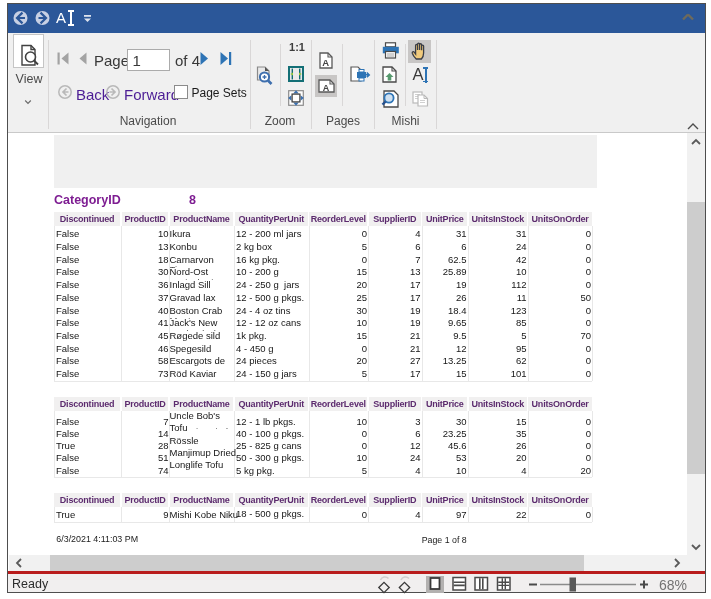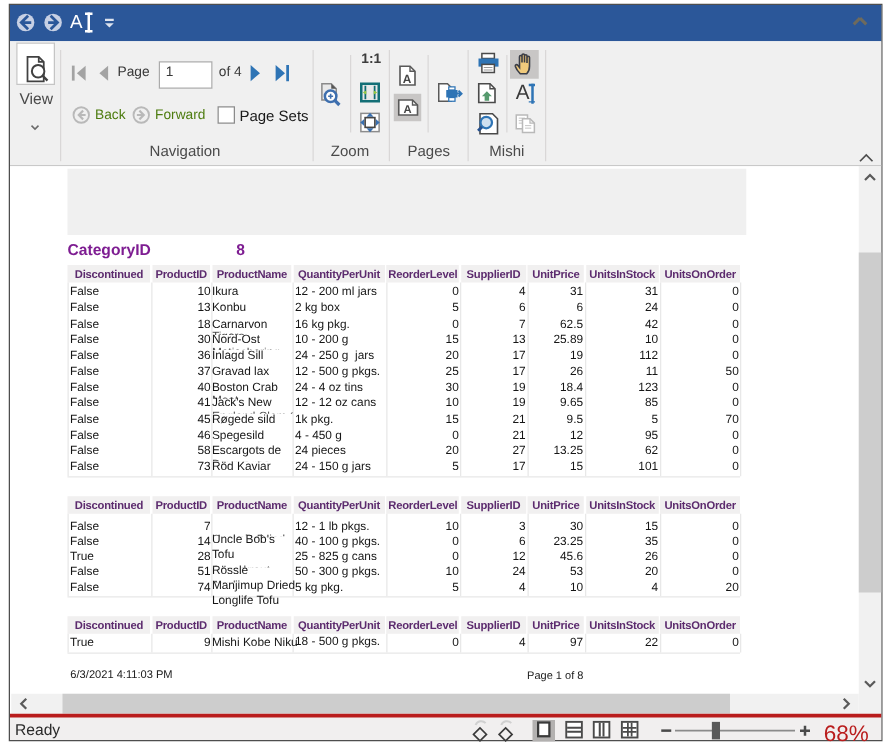--- a/index.html
+++ b/index.html
@@ -4,22 +4,22 @@
 <style>
 *{margin:0;padding:0;box-sizing:border-box}
 html,body{width:711px;height:599px;background:#fff;font-family:"Liberation Sans",sans-serif;overflow:hidden}
 .a{position:absolute}
 #win{position:absolute;left:7px;top:3px;width:699px;height:590px;border:1px solid #4e4e4e;background:#fff}
 #titlebar{position:absolute;left:0;top:0;width:697px;height:29px;background:#2b5799}
 #ribbon{position:absolute;left:0;top:29px;width:697px;height:100px;background:#f0f0f0;border-bottom:1px solid #c9c9c9}
 #content{position:absolute;left:0;top:129px;width:679px;height:422px;background:#fff;overflow:hidden}
 .sep{position:absolute;width:1px;background:#d9d7d7}
 .gl{position:absolute;font-size:12px;color:#4a4a4a;text-align:center;white-space:nowrap}
-.rtxt{position:absolute;font-size:11px;color:#383838;white-space:nowrap}
-.dis{color:#4d7c0f}
+.rtxt{position:absolute;font-size:15px;color:#383838;white-space:nowrap}
+.dis{color:#4c1d95}
 .vline{position:absolute;width:1px;background:#e8e8e8}
 .hline{position:absolute;height:1px;background:#e8e8e8}
 .hcell{position:absolute;height:14px;line-height:14.5px;background:#f1f0f0;font-size:9px;font-weight:bold;color:#5c2b6e;text-align:center;letter-spacing:-0.2px}
 .dcol{position:absolute;font-size:9.5px;color:#161616;white-space:pre}
 .dr{text-align:right}
 .clip{position:absolute;overflow:hidden;height:2.4px;font-size:9.5px;line-height:10.5px;color:#4a4a4a;white-space:nowrap}
 svg{position:absolute;overflow:visible}
 </style>
 </head>
 <body>
@@ -239,21 +239,21 @@
     <div class="vline" style="left:226px;top:278.3px;height:65.8px"></div>
     <div class="vline" style="left:300.5px;top:278.3px;height:65.8px"></div>
     <div class="vline" style="left:360px;top:278.3px;height:65.8px"></div>
     <div class="vline" style="left:413.5px;top:278.3px;height:65.8px"></div>
     <div class="vline" style="left:460px;top:278.3px;height:65.8px"></div>
     <div class="vline" style="left:519.5px;top:278.3px;height:65.8px"></div>
     <div class="vline" style="left:584px;top:278.3px;height:65.8px"></div>
     <div class="hline" style="left:46px;top:344.1px;width:538px"></div>
     <div class="dcol" style="left:48px;top:282.6px;line-height:12.3px">False<br>False<br>True<br>False<br>False</div>
     <div class="dcol dr" style="left:114px;top:282.6px;width:46.5px;line-height:12.3px">7<br>14<br>28<br>51<br>74</div>
-    <div class="dcol" style="left:161.5px;top:293px;line-height:12.3px">Uncle Bob's<br>Tofu<br>Rössle<br>Manjimup Dried<br>Longlife Tofu</div>
+    <div class="dcol" style="left:161.5px;top:277px;line-height:12.3px">Uncle Bob's<br>Tofu<br>Rössle<br>Manjimup Dried<br>Longlife Tofu</div>
     <div class="dcol" style="left:228px;top:282.6px;line-height:12.3px">12 - 1 lb pkgs.<br>40 - 100 g pkgs.<br>25 - 825 g cans<br>50 - 300 g pkgs.<br>5 kg pkg.</div>
     <div class="dcol dr" style="left:301px;top:282.6px;width:58px;line-height:12.3px">10<br>0<br>0<br>10<br>5</div>
     <div class="dcol dr" style="left:361px;top:282.6px;width:51.5px;line-height:12.3px">3<br>6<br>12<br>24<br>4</div>
     <div class="dcol dr" style="left:414px;top:282.6px;width:44.5px;line-height:12.3px">30<br>23.25<br>45.6<br>53<br>10</div>
     <div class="dcol dr" style="left:461px;top:282.6px;width:57.5px;line-height:12.3px">15<br>35<br>26<br>20<br>4</div>
     <div class="dcol dr" style="left:520px;top:282.6px;width:63px;line-height:12.3px">0<br>0<br>0<br>0<br>20</div>
     <div class="clip" style="left:161.5px;top:293.9px;width:64px">Organic Dried</div>
     <div class="clip" style="left:161.5px;top:318.5px;width:64px">Sauerkraut</div>
     <div class="clip" style="left:161.5px;top:330.8px;width:64px">Apples</div>
     <div class="hcell" style="left:46px;top:360.0px;width:66.25px">Discontinued</div>
@@ -327,15 +327,15 @@
       <rect x="71.5" y="3.5" width="12.5" height="12.5" fill="#fff" stroke="#4a4a4a" stroke-width="1.5"></rect>
       <path d="M76.3 4.2 V15.2 M79.3 4.2 V15.2" stroke="#4a4a4a" stroke-width="1.4"></path>
       <path d="M72.2 8.2 H83.2 M72.2 11.4 H83.2" stroke="#4a4a4a" stroke-width="1.4"></path>
     </svg>
     <svg width="130" height="20" viewBox="0 0 130 20" style="left:518px;top:0px">
       <path d="M3 10.5 H11" stroke="#4a4a4a" stroke-width="2"></path>
       <path d="M14 10.5 H110" stroke="#8b8b8b" stroke-width="1.4"></path>
       <rect x="43.5" y="3.5" width="6.5" height="14" fill="#595959"></rect>
       <path d="M114 10.5 H122 M118 6.5 V14.5" stroke="#4a4a4a" stroke-width="2"></path>
     </svg>
-    <div class="a" style="left:651px;top:3px;font-size:18px;color:#b91c1c">68%</div>
+    <div class="a" style="left:651px;top:3px;font-size:14px;color:#737373">68%</div>
   </div>
 </div>
 
 </body></html>

